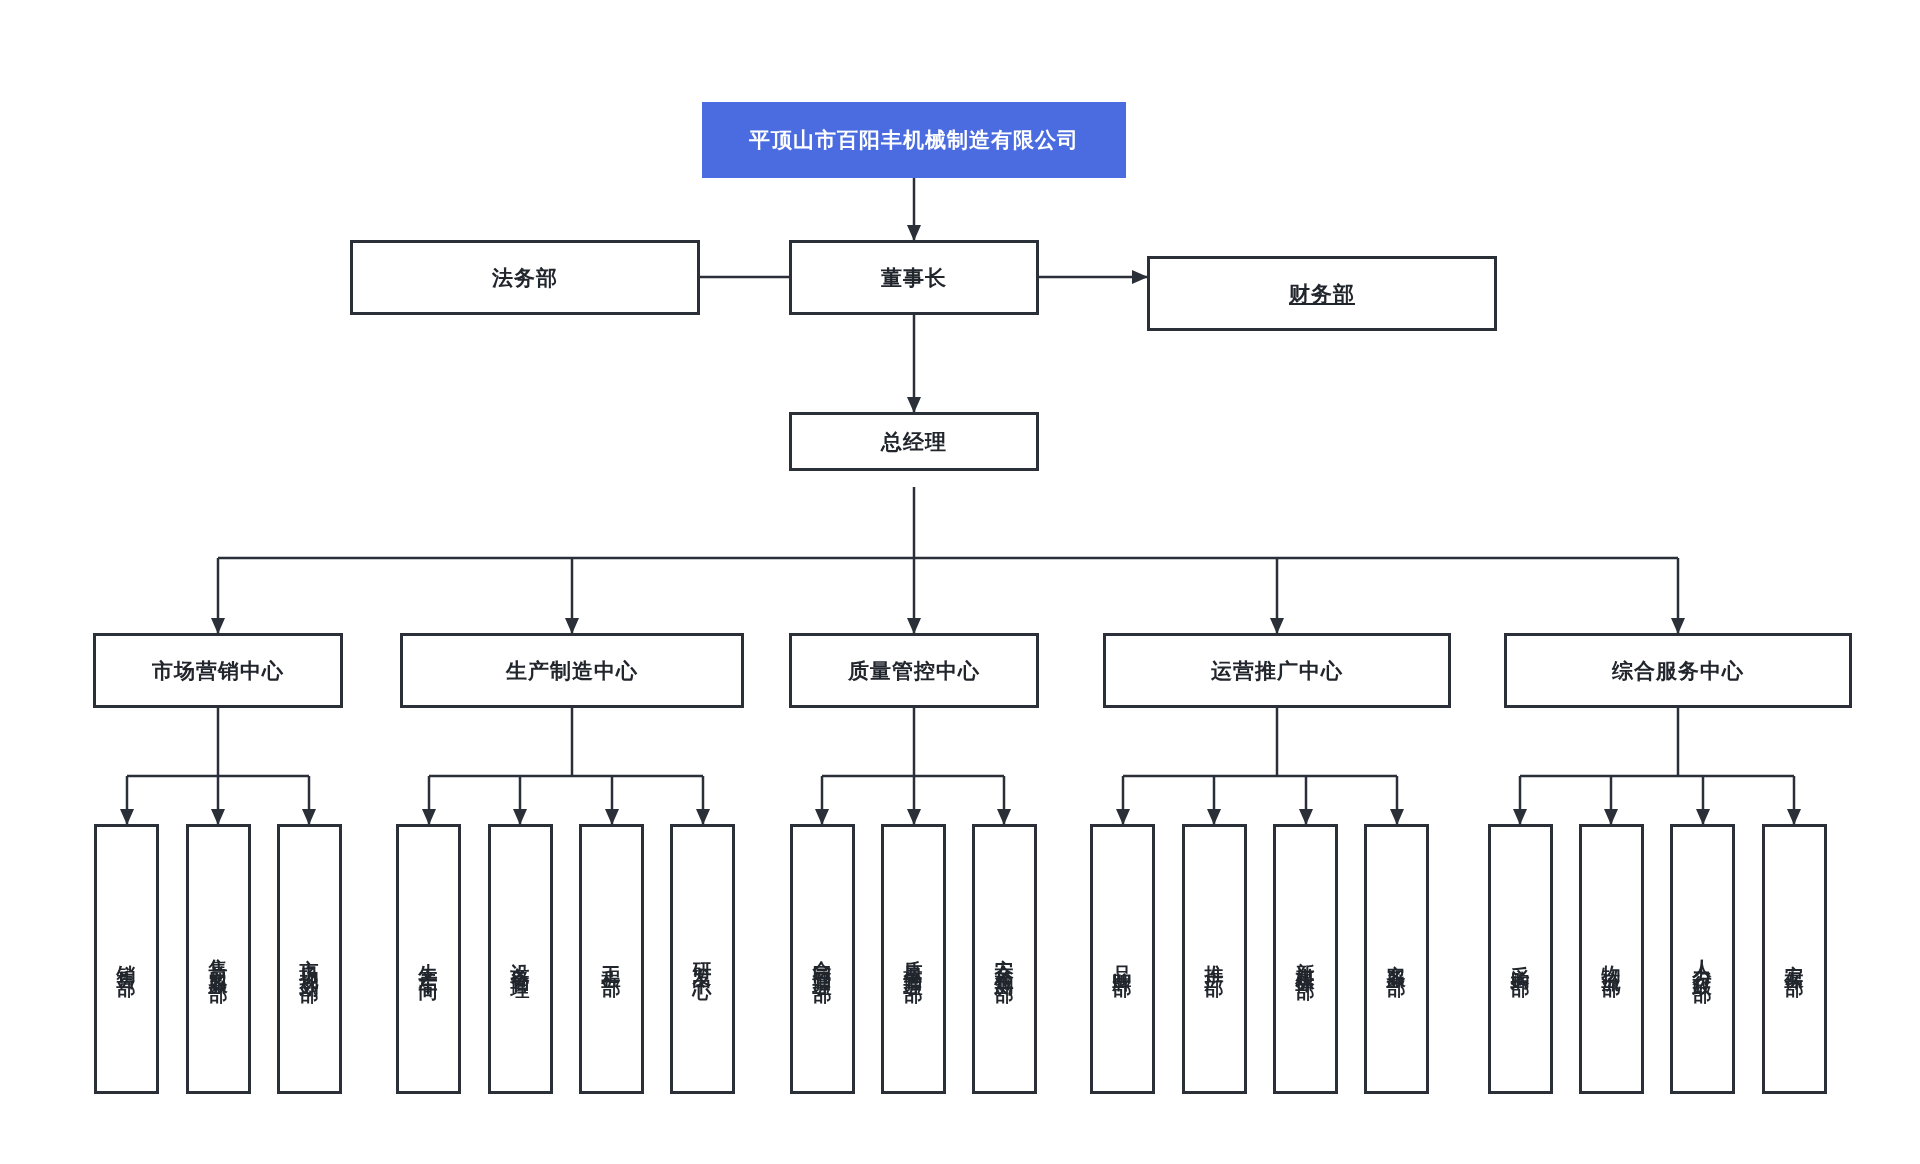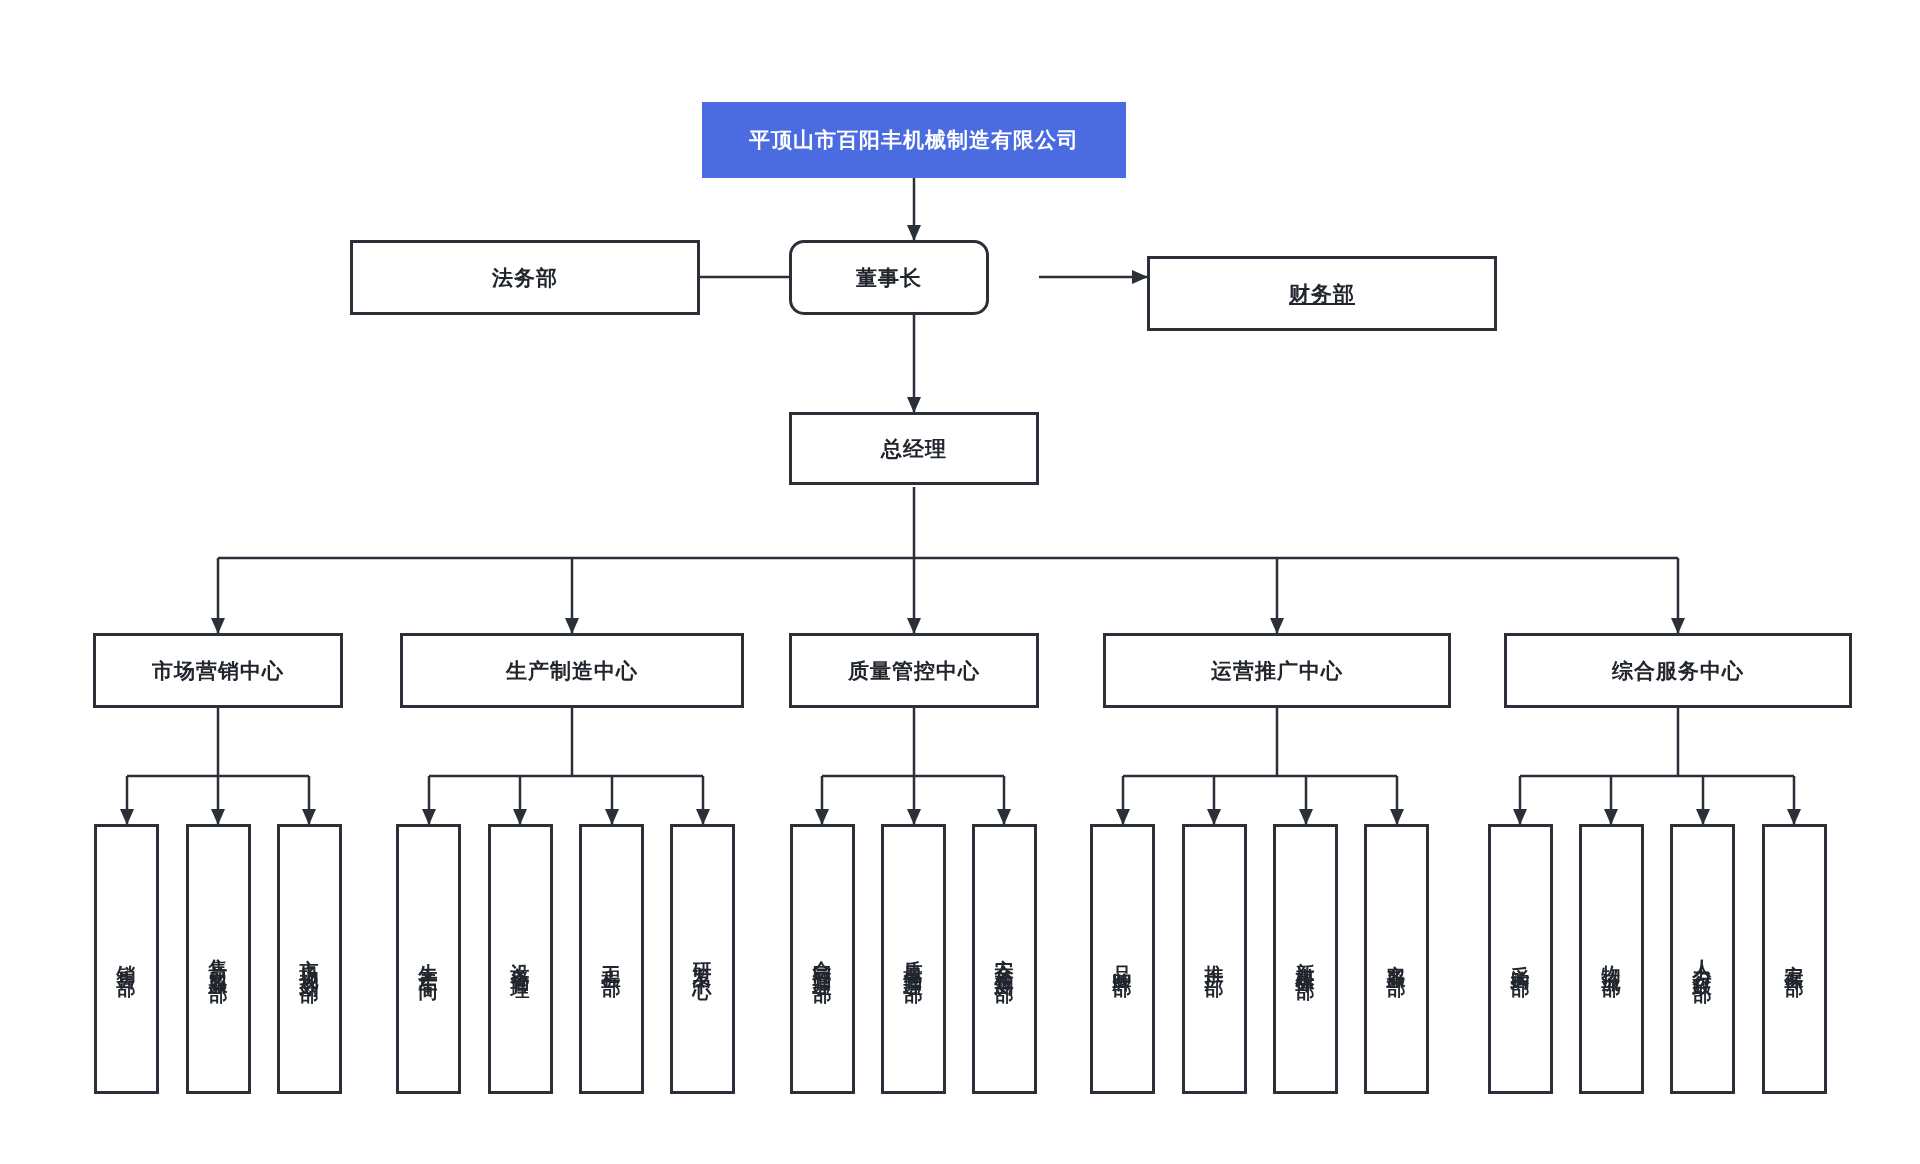--- a/index.html
+++ b/index.html
@@ -104,24 +104,24 @@
       <line x1="1520" y1="776" x2="1520" y2="824" marker-end="url(#arrow)"></line>
       <line x1="1611" y1="776" x2="1611" y2="824" marker-end="url(#arrow)"></line>
       <line x1="1703" y1="776" x2="1703" y2="824" marker-end="url(#arrow)"></line>
       <line x1="1794" y1="776" x2="1794" y2="824" marker-end="url(#arrow)"></line>
     </g>
   </svg>
 
   <div class="node root" style="left:702px; top:62px; width:424px; height:76px;">平顶山市百阳丰机械制造有限公司</div>
 
   <div class="node" style="left:350px; top:240px; width:350px; height:75px;">法务部</div>
-  <div class="node" style="left:789px; top:240px; width:200px; height:75px;border-radius:15px;">董事长</div>
+  <div class="node" style="left:789px; top:240px; width:250px; height:75px;">董事长</div>
   <div class="node" style="left:1147px; top:256px; width:350px; height:75px;text-decoration:underline;">财务部</div>
 
-  <div class="node" style="left:789px; top:412px; width:250px; height:73px;">总经理</div>
+  <div class="node" style="left:789px; top:412px; width:250px; height:59px;">总经理</div>
 
   <div class="node" style="left:93px; top:633px; width:250px; height:75px;">市场营销中心</div>
   <div class="node" style="left:400px; top:633px; width:344px; height:75px;text-align:center;">生产制造中心</div>
   <div class="node" style="left:789px; top:633px; width:250px; height:75px;">质量管控中心</div>
   <div class="node" style="left:1103px; top:633px; width:348px; height:75px;">运营推广中心</div>
   <div class="node" style="left:1504px; top:633px; width:348px; height:75px;">综合服务中心</div>
 
   <div class="node leaf" style="left:94px; top:824px; width:65px; height:270px;">销售部</div>
   <div class="node leaf" style="left:186px; top:824px; width:65px; height:270px;">售前客服部</div>
   <div class="node leaf" style="left:277px; top:824px; width:65px; height:270px;">市场规划部</div>

